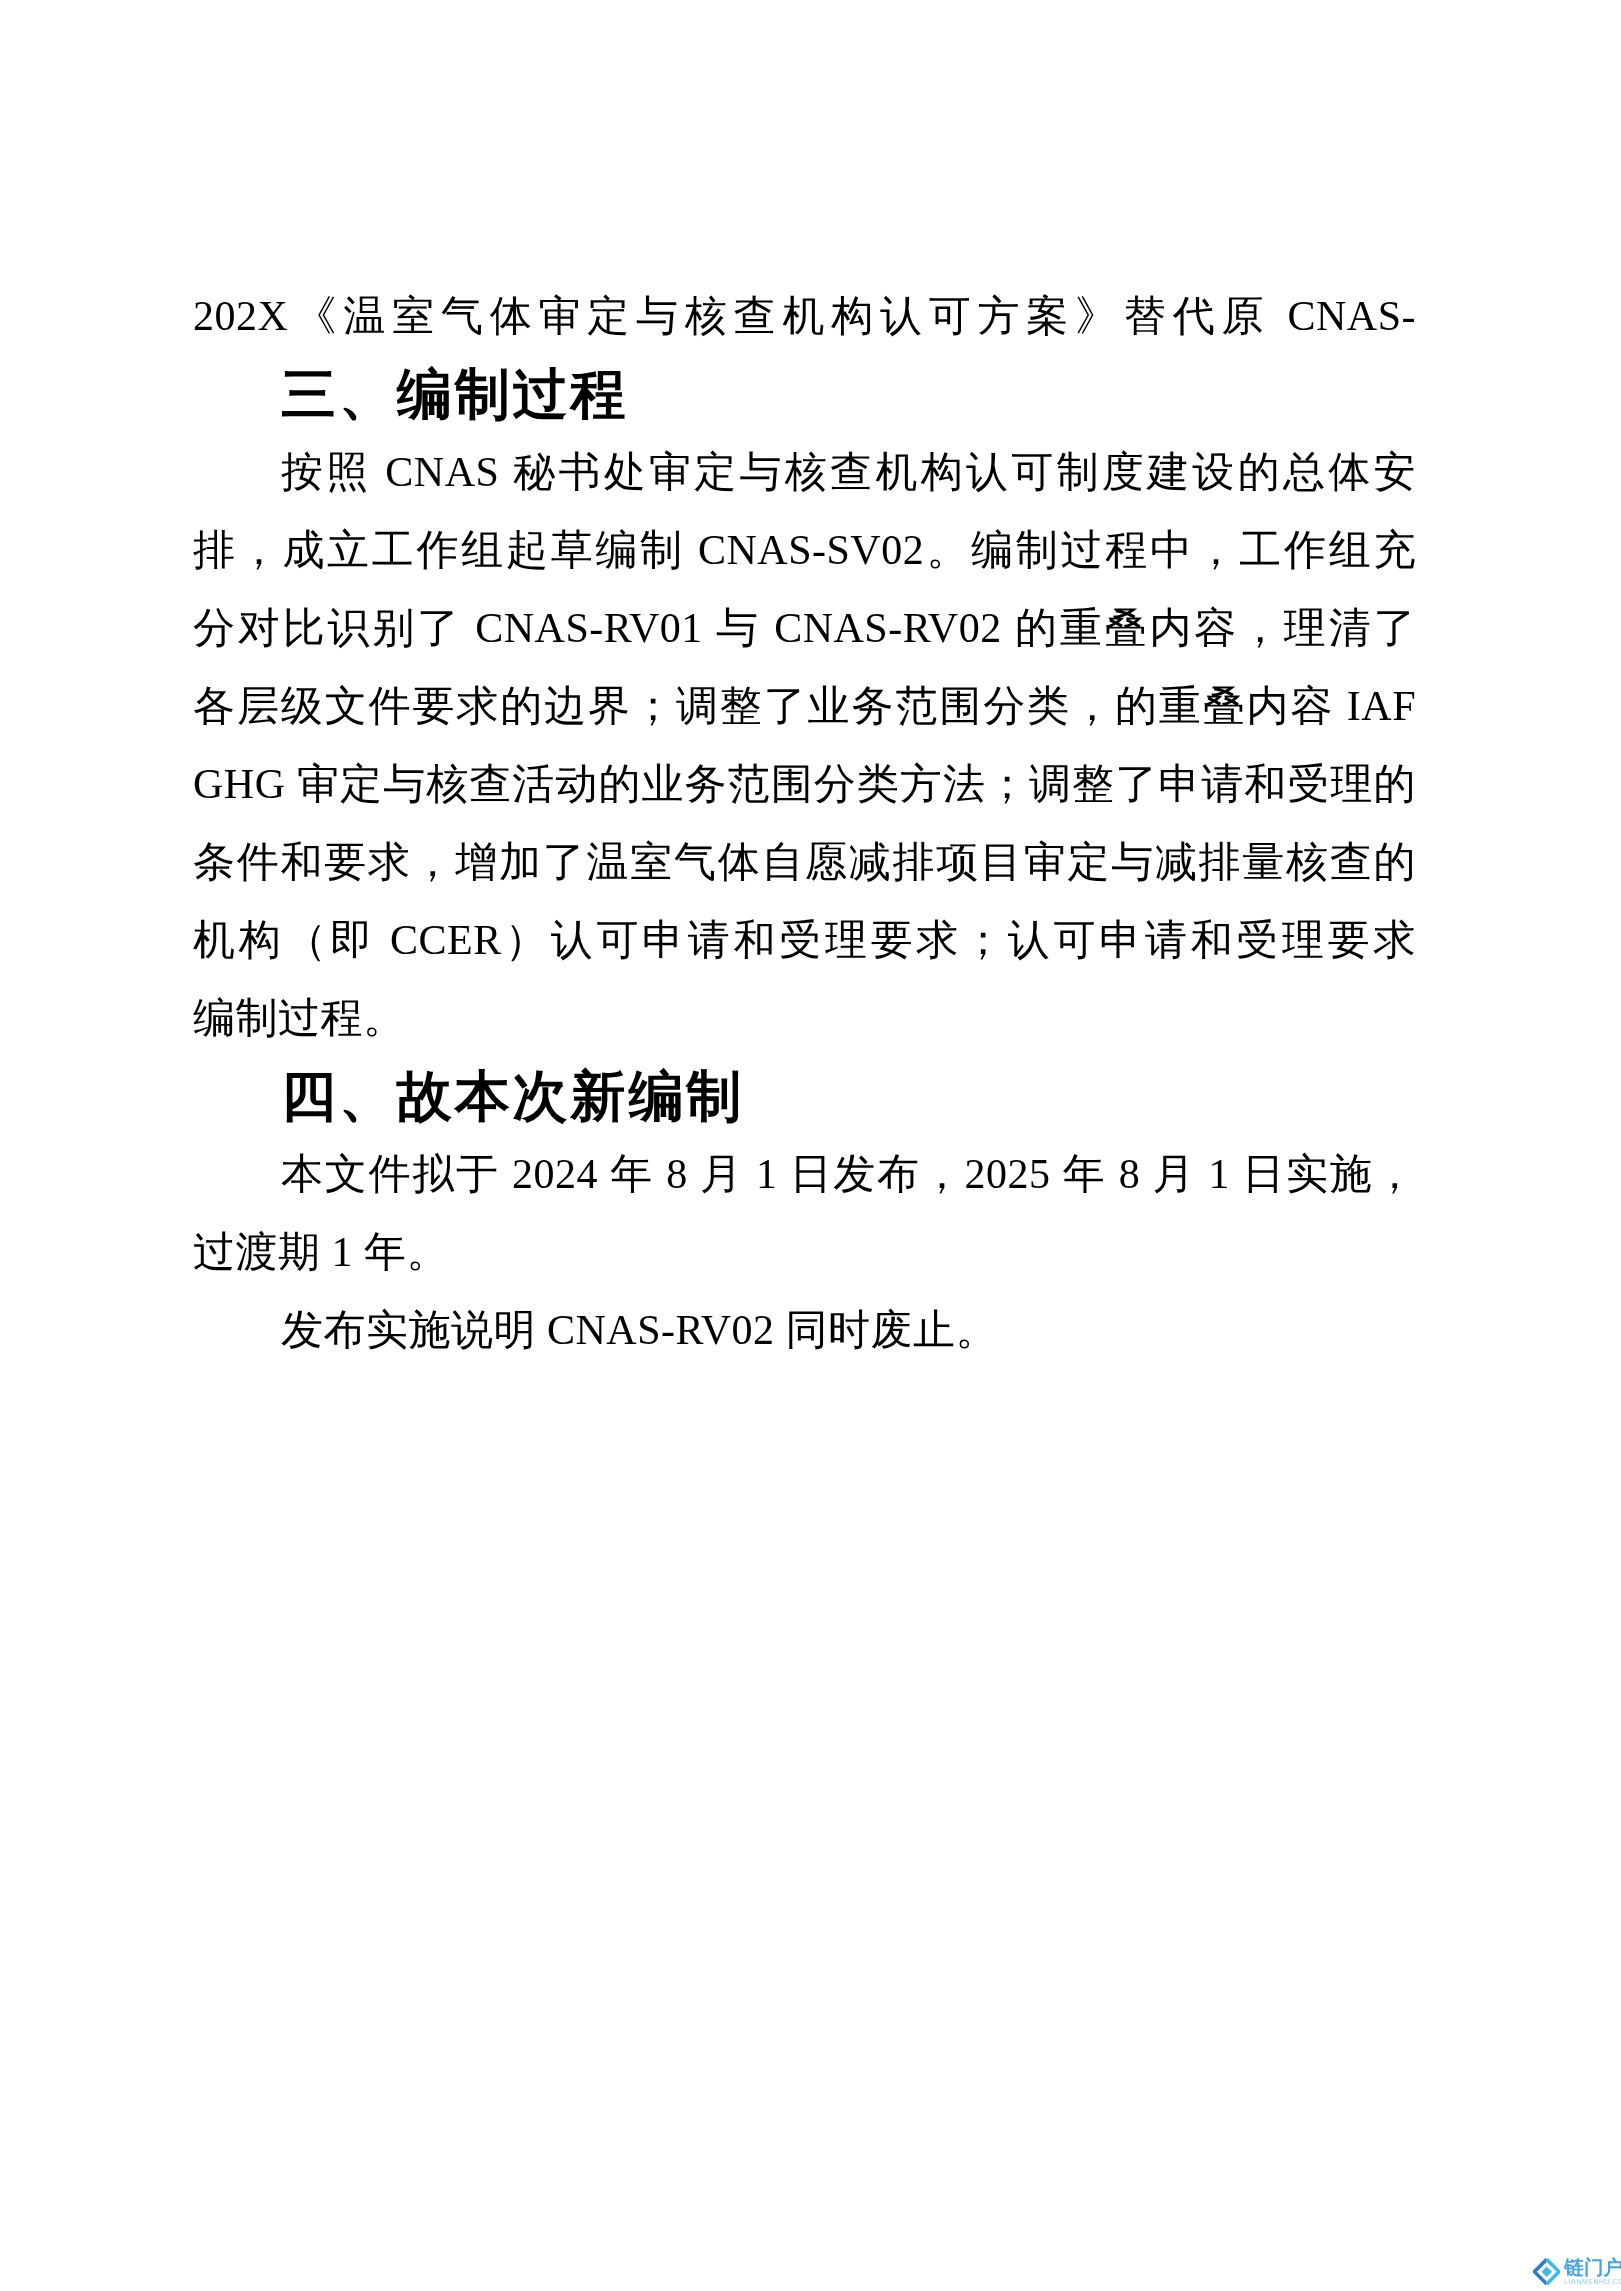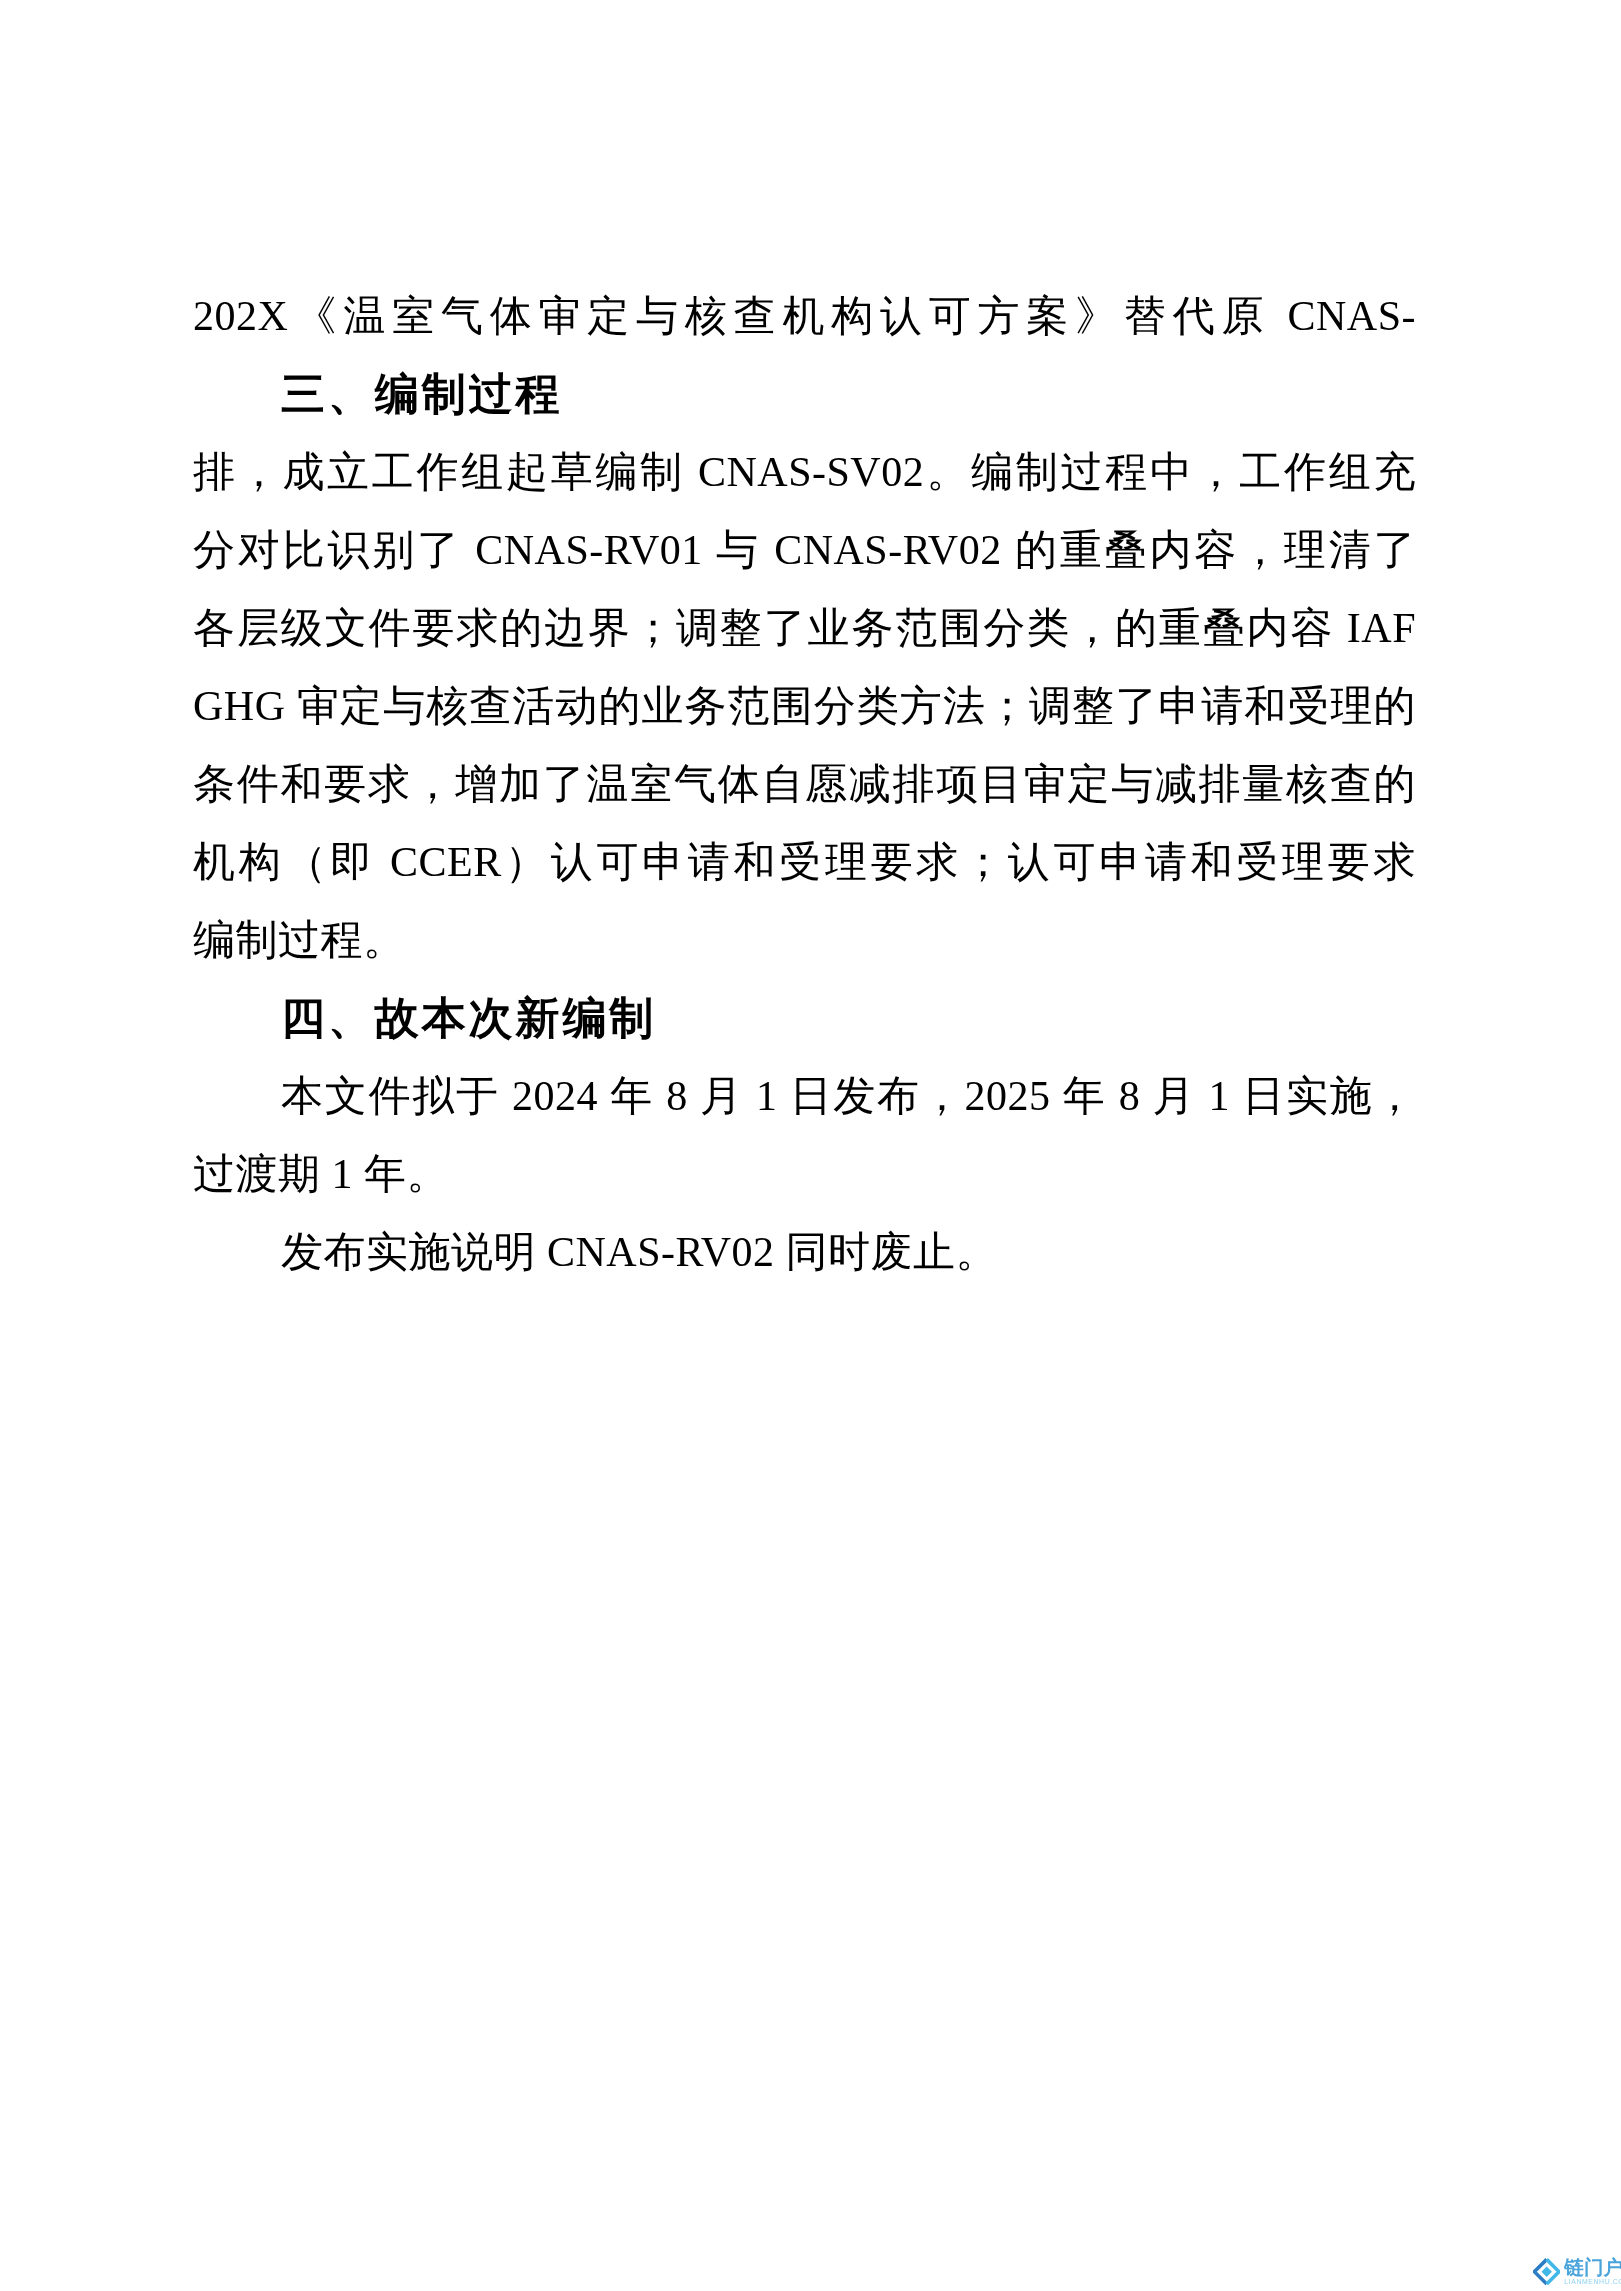--- a/index.html
+++ b/index.html
@@ -35,21 +35,21 @@
     text-align-last: justify;
     text-justify: inter-character;
   }
 
   
   .ind { text-indent: 88px; }
 
   .heading {
     font-family: "Liberation Sans", "DejaVu Sans", sans-serif;
     font-weight: bold;
-    font-size: 44px;
+    font-size: 55px;
     height: 78px;
     line-height: 78px;
     text-indent: 88px;
     letter-spacing: 2.9px;
   }
 
   
   .watermark {
     position: absolute;
     left: 1533px;
@@ -81,20 +81,21 @@
 <body>
 
 <div class="page">
 
   <div class="content">
 
     <div class="line j">202X《温室气体审定与核查机构认可方案》替代原 CNAS-RV02。</div>
 
     <div class="line heading">三、编制过程</div>
 
+    <div class="line j ind">按照 CNAS 秘书处审定与核查机构认可制度建设的总体安</div>
     <div class="line j">排，成立工作组起草编制 CNAS-SV02。编制过程中，工作组充</div>
     <div class="line j">分对比识别了 CNAS-RV01 与 CNAS-RV02 的重叠内容，理清了</div>
     <div class="line j">各层级文件要求的边界；调整了业务范围分类，的重叠内容 IAF 对</div>
     <div class="line j">GHG 审定与核查活动的业务范围分类方法；调整了申请和受理的</div>
     <div class="line j">条件和要求，增加了温室气体自愿减排项目审定与减排量核查的</div>
     <div class="line j">机构（即 CCER）认可申请和受理要求；认可申请和受理要求</div>
     <div class="line">编制过程。</div>
 
     <div class="line heading">四、故本次新编制</div>
 

